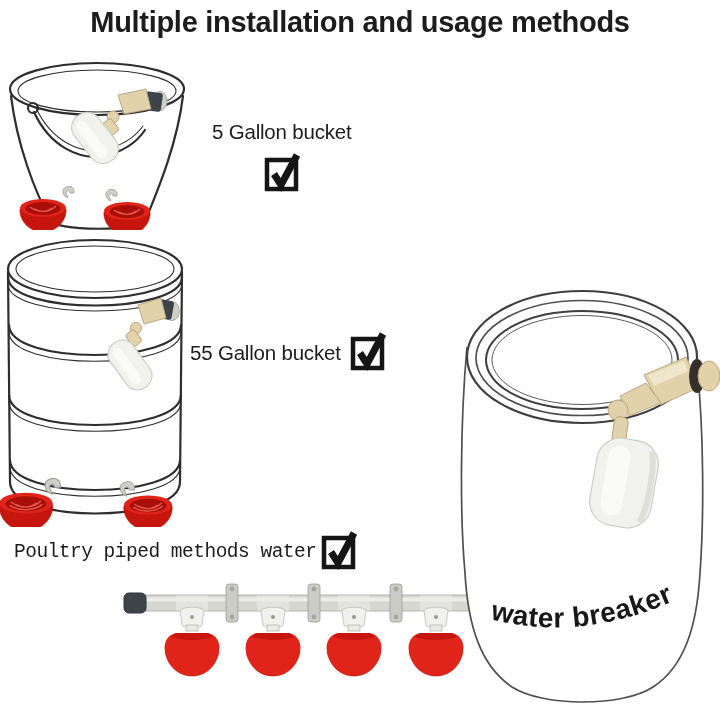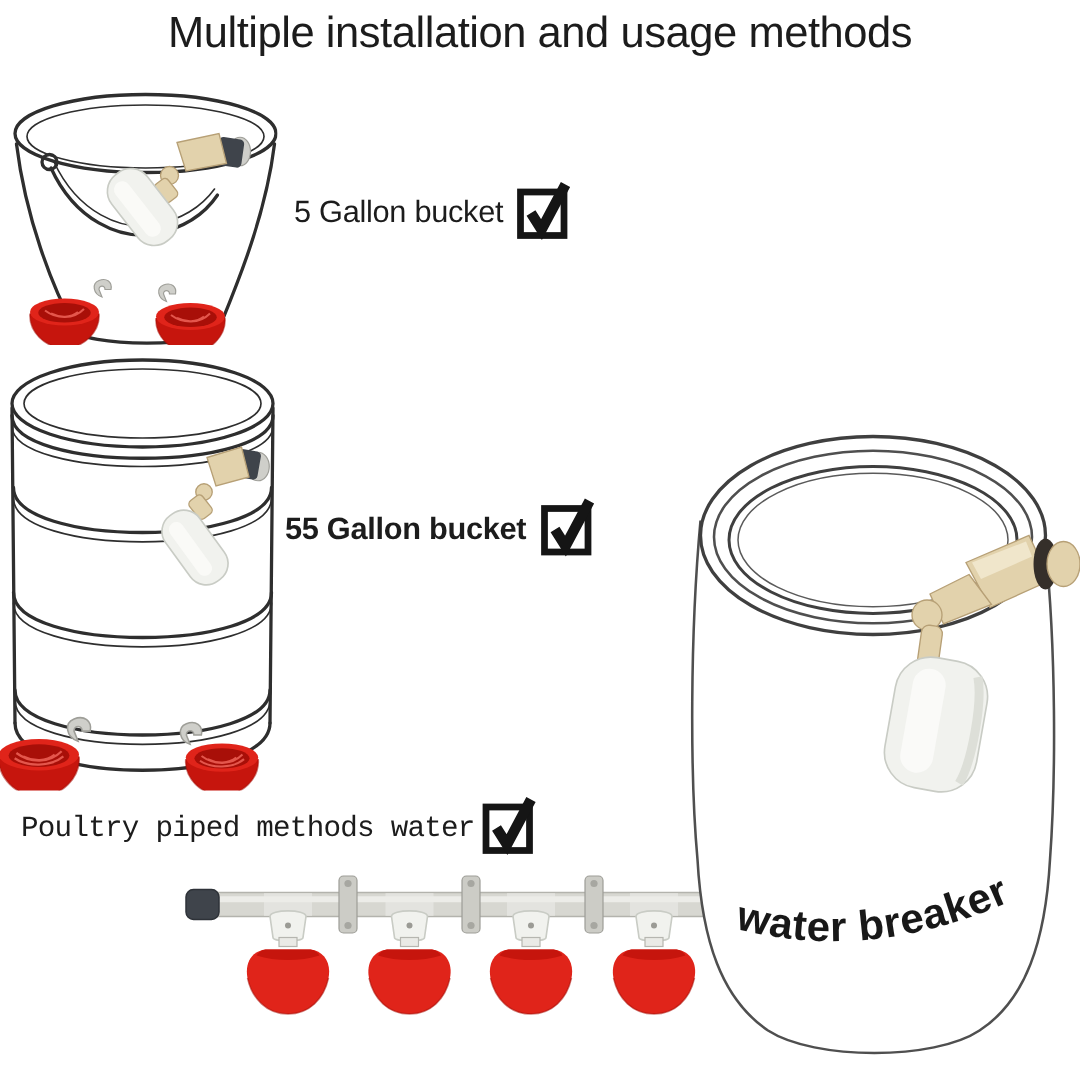--- a/index.html
+++ b/index.html
@@ -1,19 +1,19 @@
 <!DOCTYPE html>
 <html style="--text-black: #1c1c1c; --check-black: #151515; --line-dark: #2e2e2e; --cup-red: #e0241a; --cup-red-deep: #c6150d; --cup-red-dark: #a80f08; --valve-beige: #e2d2ac; --valve-beige-edge: #b7a076; --float-white: #f1f2ee; --float-edge: #c9ccc5; --pipe-gray: #d7d7d1; --pipe-edge: #b3b3ad; --cap-dark: #3f444b; --metal-gray: #cfcfca;"><head>
 <meta charset="utf-8">
 <style>
   html,body{margin:0;padding:0;background:#ffffff;}
   .page{position:relative;width:720px;height:720px;background:#fff;overflow:hidden;
         font-family:"Liberation Sans", sans-serif;color:var(--text-black);}
   .title{position:absolute;left:0;top:0;width:720px;height:44px;line-height:44px;margin:0;
-         text-align:center;font-size:29px;font-weight:400;letter-spacing:-0.3px;color:var(--text-black);}
+         text-align:center;font-size:29px;font-weight:700;letter-spacing:-0.3px;color:var(--text-black);}
   .illus{position:absolute;margin:0;padding:0;}
   .illus svg{display:block;}
   .method-row{position:absolute;display:flex;align-items:center;height:44px;gap:8px;}
   .method-label{font-size:20.5px;letter-spacing:-0.2px;color:var(--text-black);white-space:nowrap;}
   .method-label.mono{font-family:"Liberation Mono", monospace;font-size:19.5px;letter-spacing:-0.5px;}
   .checkbox{display:inline-block;width:38px;height:44px;}
   .checkbox svg{display:block;}
   
   .ln{fill:none;stroke:var(--line-dark);stroke-width:2.2;stroke-linecap:round;}
   .lnthin{fill:none;stroke:var(--line-dark);stroke-width:1.1;stroke-linecap:round;}
@@ -133,31 +133,31 @@
       <g transform="translate(148,272) scale(1.05)">
         <path d="M-23,2 C-24,14 -13,25 0,25 C13,25 24,14 23,2 Z" class="f-red-deep"></path>
         <ellipse cx="0" cy="1" rx="23" ry="9" class="f-red"></ellipse>
         <ellipse cx="0" cy="1.5" rx="17.5" ry="6.5" class="f-red-dark"></ellipse>
         <path d="M-13,0 C-5,6 6,6 13,-1 M-9,2 C-3,5 4,5 9,1 M-14,3 C-7,8 7,8 14,2" stroke="#e4564c" stroke-width="1.3" fill="none"></path>
         <path d="M-23,2 C-24,14 -13,25 0,25 C13,25 24,14 23,2" class="s-red-edge"></path>
       </g>
     </svg>
   </figure>
 
-  <div class="method-row" style="left:196px;top:120px;">
+  <div class="method-row" style="left:212px;top:120px;flex-direction:column;">
     <span class="method-label">5 Gallon bucket</span>
     <span class="checkbox">
       <svg width="38" height="44" viewBox="0 0 38 44">
         <rect x="4" y="8" width="29" height="29" class="chk" stroke-width="4.5"></rect>
         <path d="M11,22 L18,33 L34,3" class="chk" stroke-width="7"></path>
       </svg>
     </span>
   </div>
 
-  <div class="method-row" style="left:190px;top:331px;font-weight:bold;">
+  <div class="method-row" style="left:190px;top:331px;">
     <span class="method-label">55 Gallon bucket</span>
     <span class="checkbox">
       <svg width="38" height="44" viewBox="0 0 38 44">
         <rect x="4" y="8" width="29" height="29" class="chk" stroke-width="4.5"></rect>
         <path d="M11,22 L18,33 L34,3" class="chk" stroke-width="7"></path>
       </svg>
     </span>
   </div>
 
   <div class="method-row" style="left:14px;top:530px;gap:4px;">

